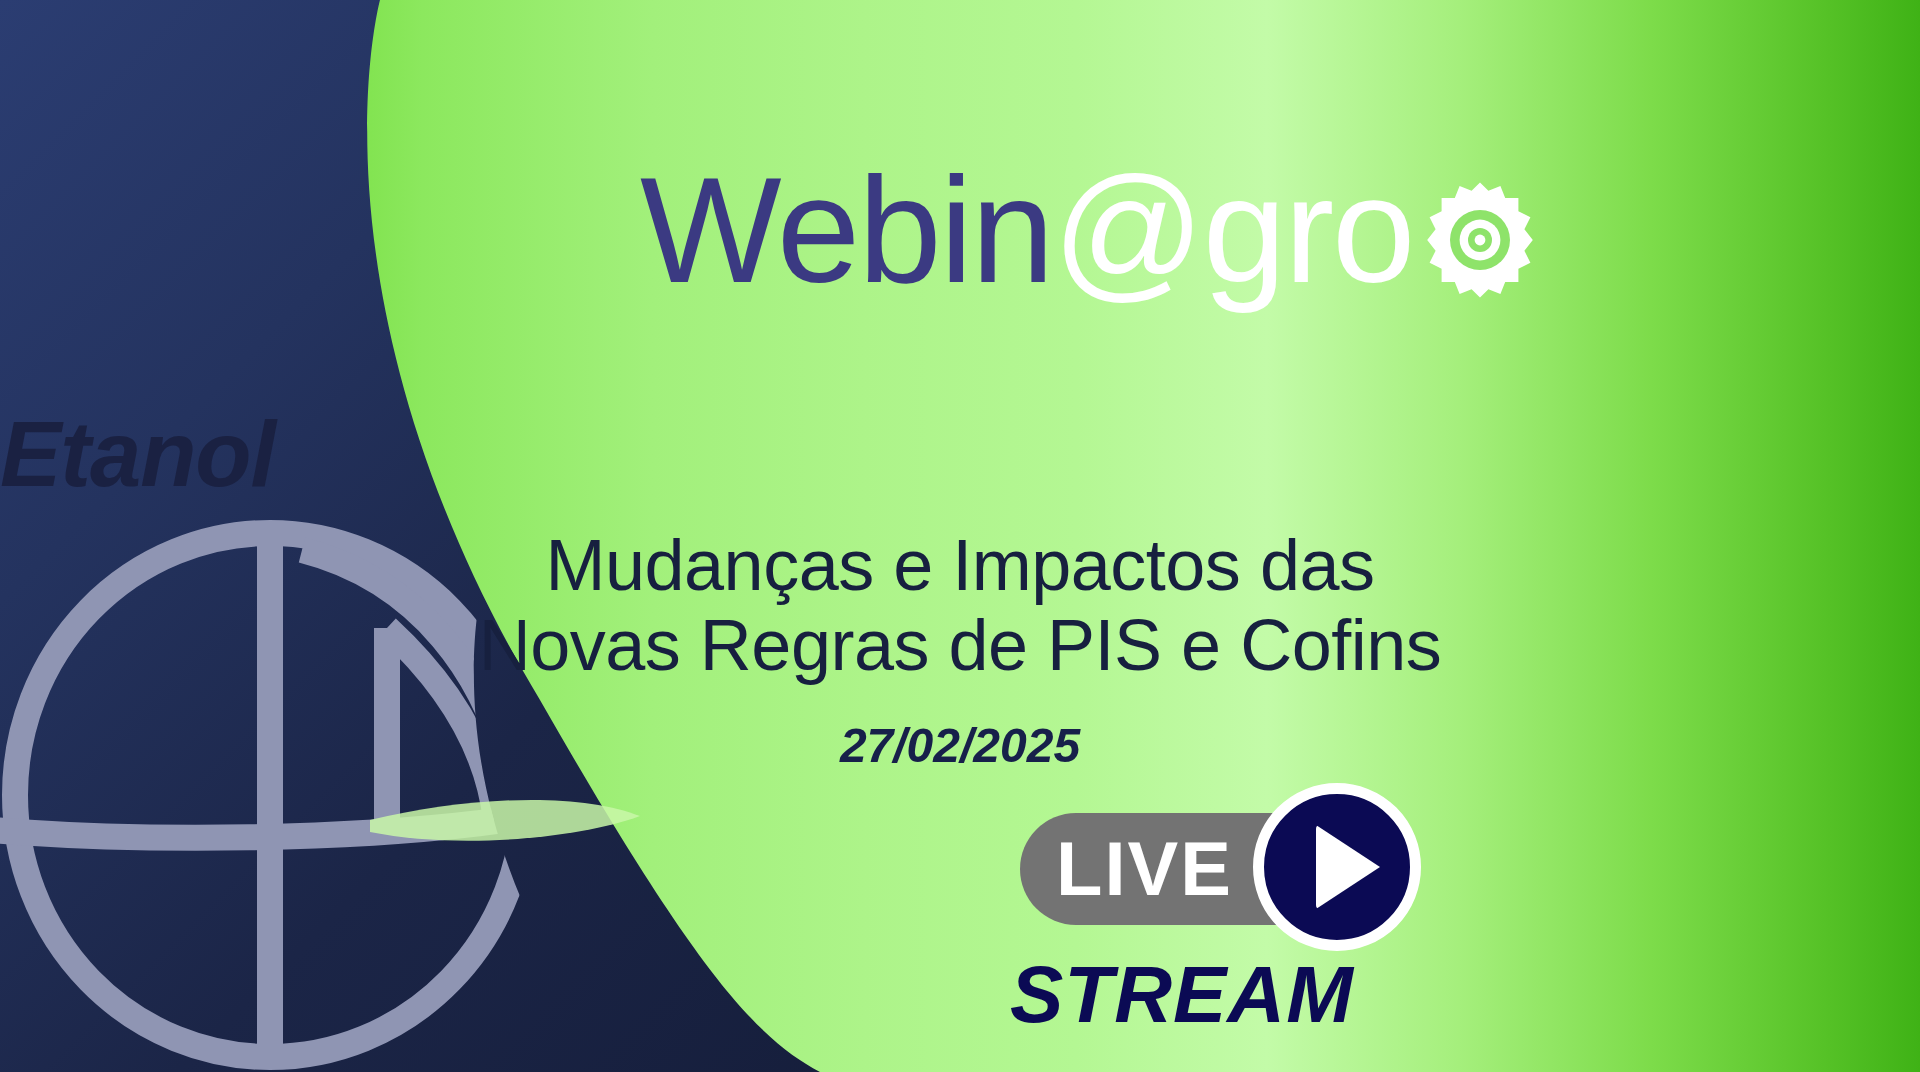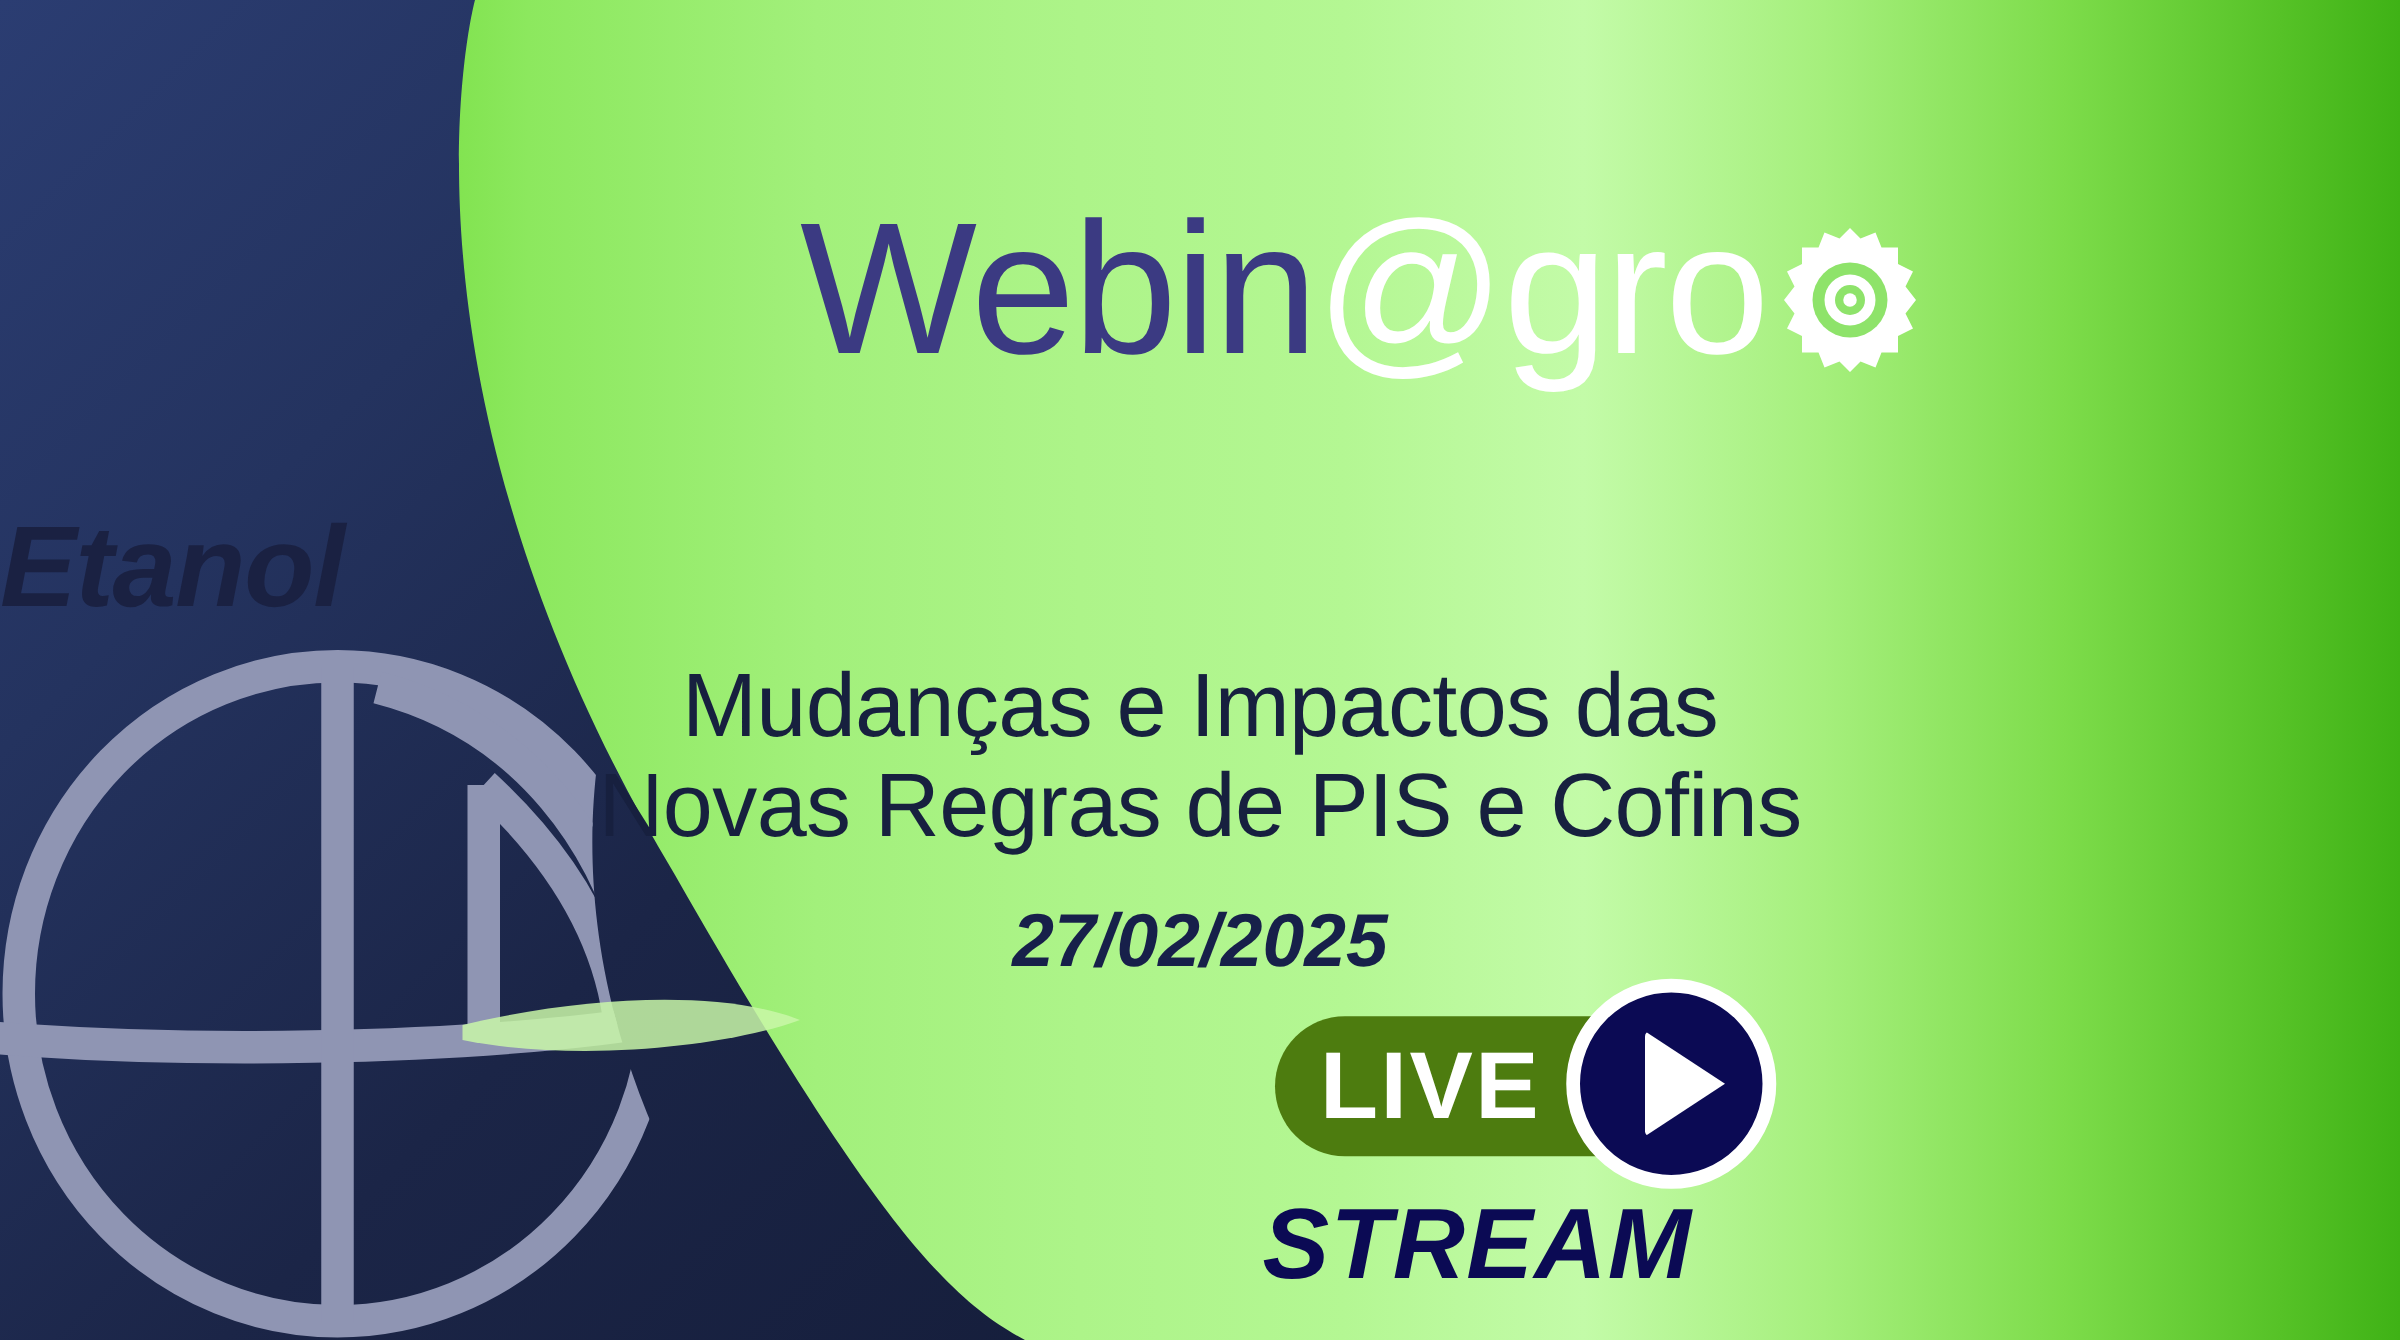--- a/index.html
+++ b/index.html
@@ -90,37 +90,37 @@
     letter-spacing:-0.5px;
   }
   .sub1{ top:528px; }
   .sub2{ top:608px; }
 
   .date{
     position:absolute;
     left:0; right:0; top:718px;
     text-align:center;
     color:#17204a;
-    font-size:60px;
+    font-size:48px;
     font-weight:700;
     font-style:italic;
     letter-spacing:0px;
   }
 
   
   .live-block{
     position:absolute;
     left:1010px; top:795px;
     width:470px; height:260px;
   }
   .live-pill{
     position:absolute;
     left:10px; top:18px;
     width:320px; height:112px;
-    background:#4d7c0f;
+    background:#737373;
     border-radius:56px;
     display:flex; align-items:center; justify-content:flex-start;
   }
   .live-pill span{
     color:#ffffff;
     font-size:76px;
     font-weight:700;
     letter-spacing:2px;
     margin-left:36px;
     line-height:1;

